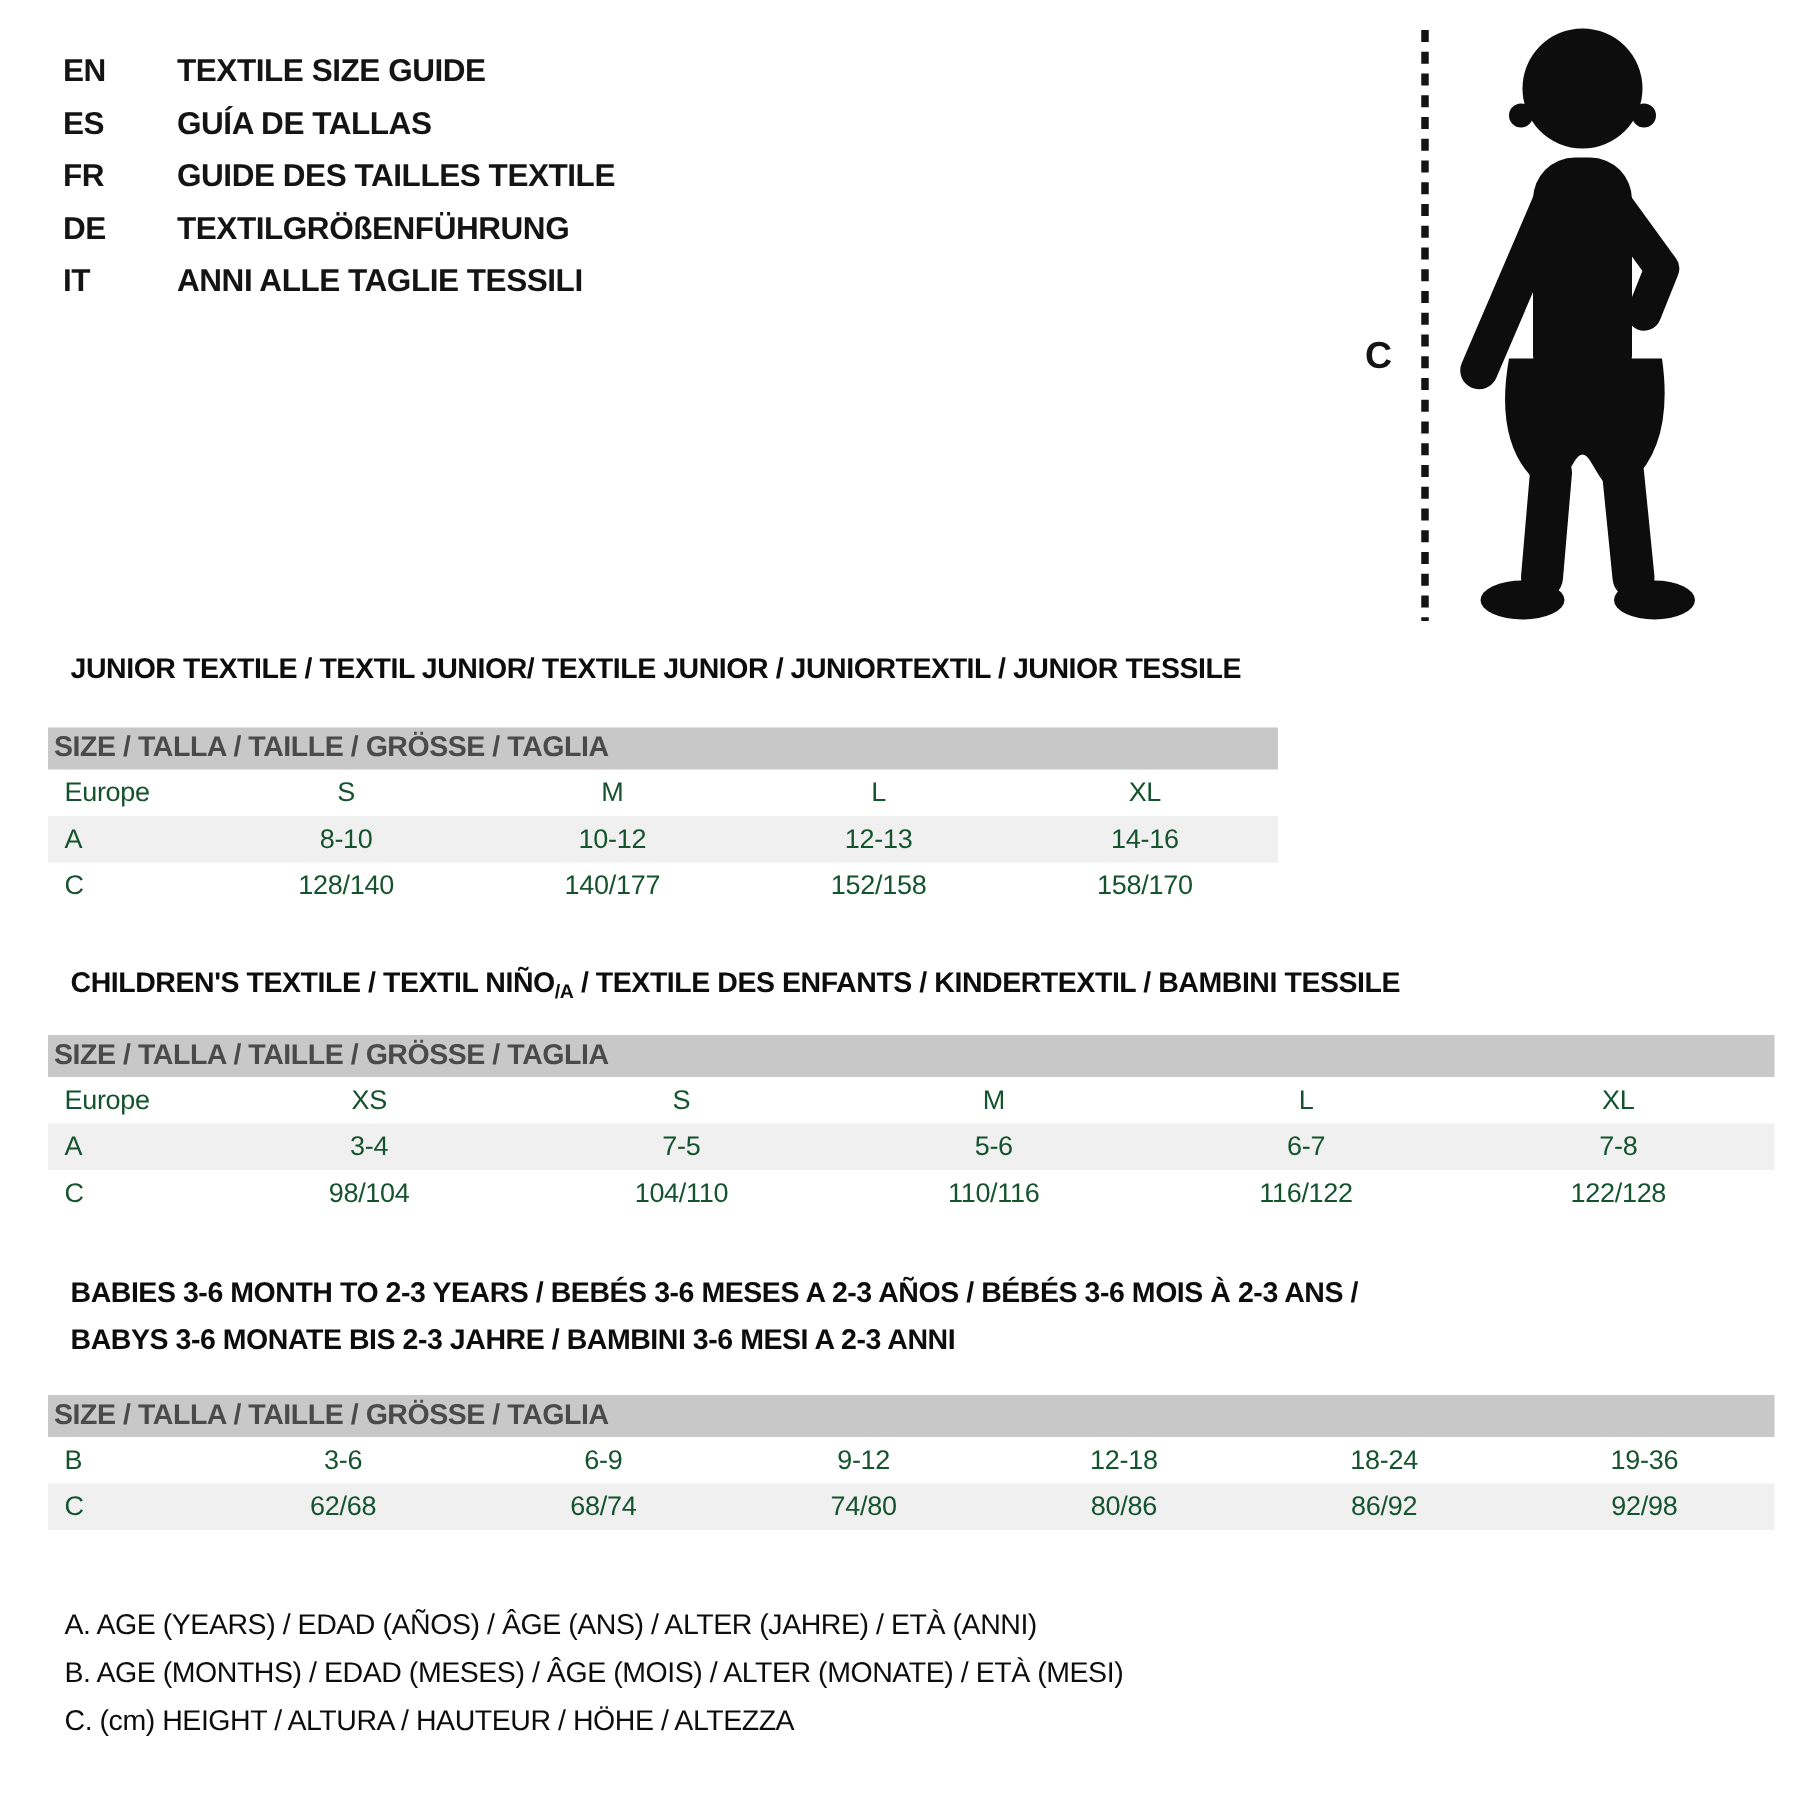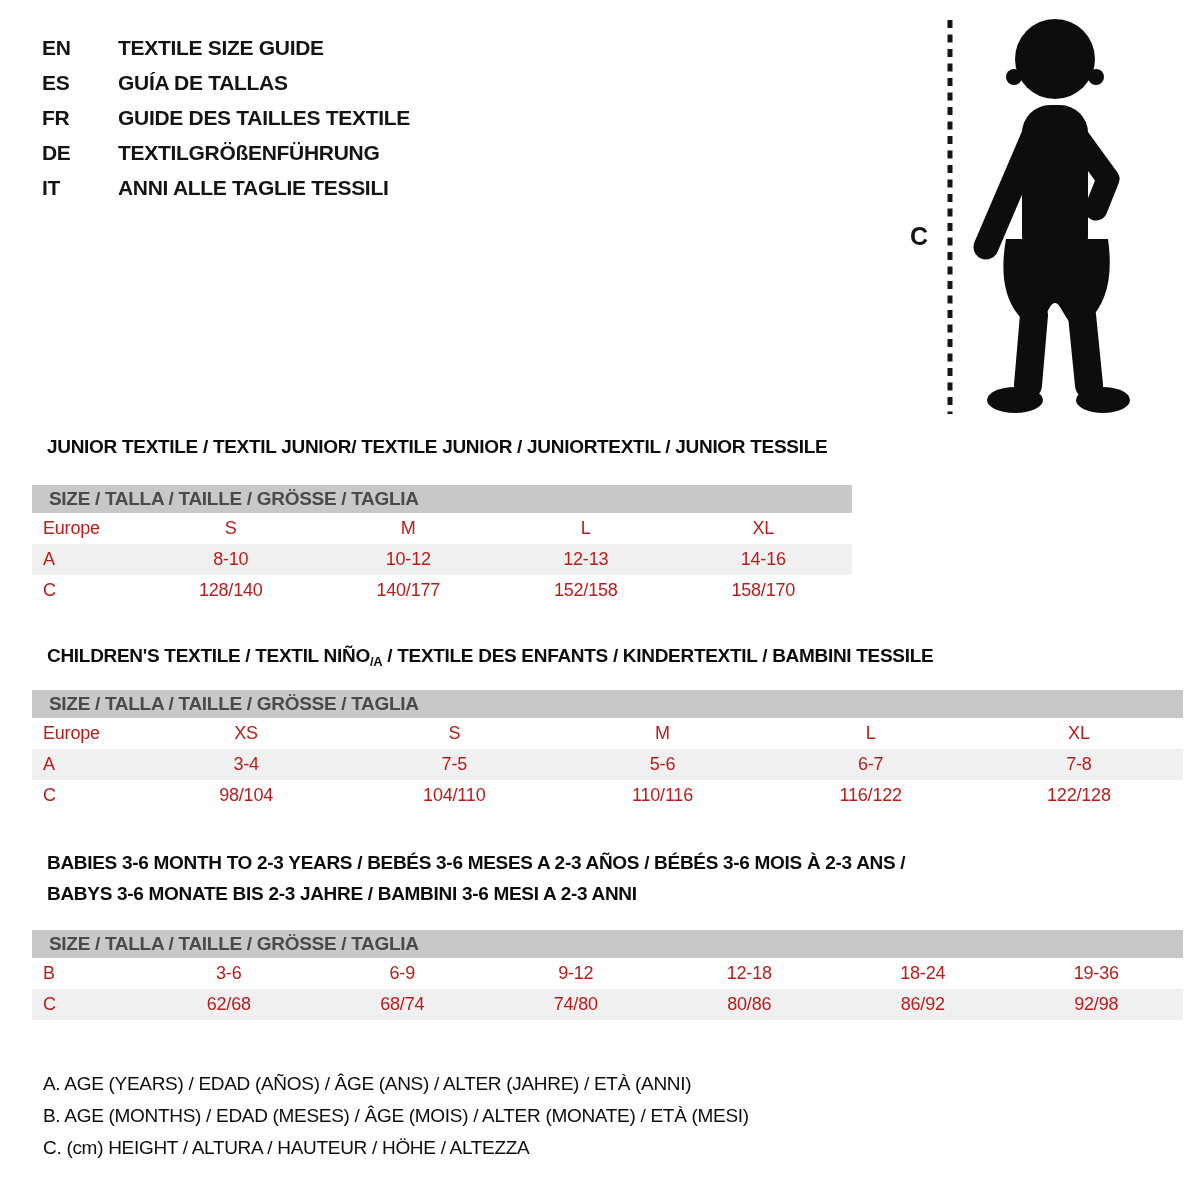--- a/index.html
+++ b/index.html
@@ -29,23 +29,23 @@
   }
   .title-sub { font-size:13px; vertical-align:-4px; }
 
   
   .size-table { position:absolute; left:32px; }
   .w-junior { width:820px; }
   .w-wide   { width:1151px; }
   .table-header {
     height:28px; background:#c8c8c8; color:#4a4a4a;
     font-weight:700; font-size:19px; letter-spacing:-0.3px;
-    display:flex; align-items:center; padding-left:17px; box-sizing:border-box;
+    display:flex; align-items:center; padding-left:4px; box-sizing:border-box;
   }
-  .t-row { display:grid; height:31px; align-items:center; font-size:18px; color:#b91c1c; letter-spacing:-0.2px; }
+  .t-row { display:grid; height:31px; align-items:center; font-size:18px; color:#14532d; letter-spacing:-0.2px; }
   .t-row.shaded { background:#f0f0f0; }
   .cols-4 { grid-template-columns:110px repeat(4,1fr); }
   .cols-5 { grid-template-columns:110px repeat(5,1fr); }
   .cols-6 { grid-template-columns:110px repeat(6,1fr); }
   .t-label { padding-left:11px; }
   .t-cell { text-align:center; }
 
   
   .legend { position:absolute; left:43px; top:1072px; }
   .legend-line {

